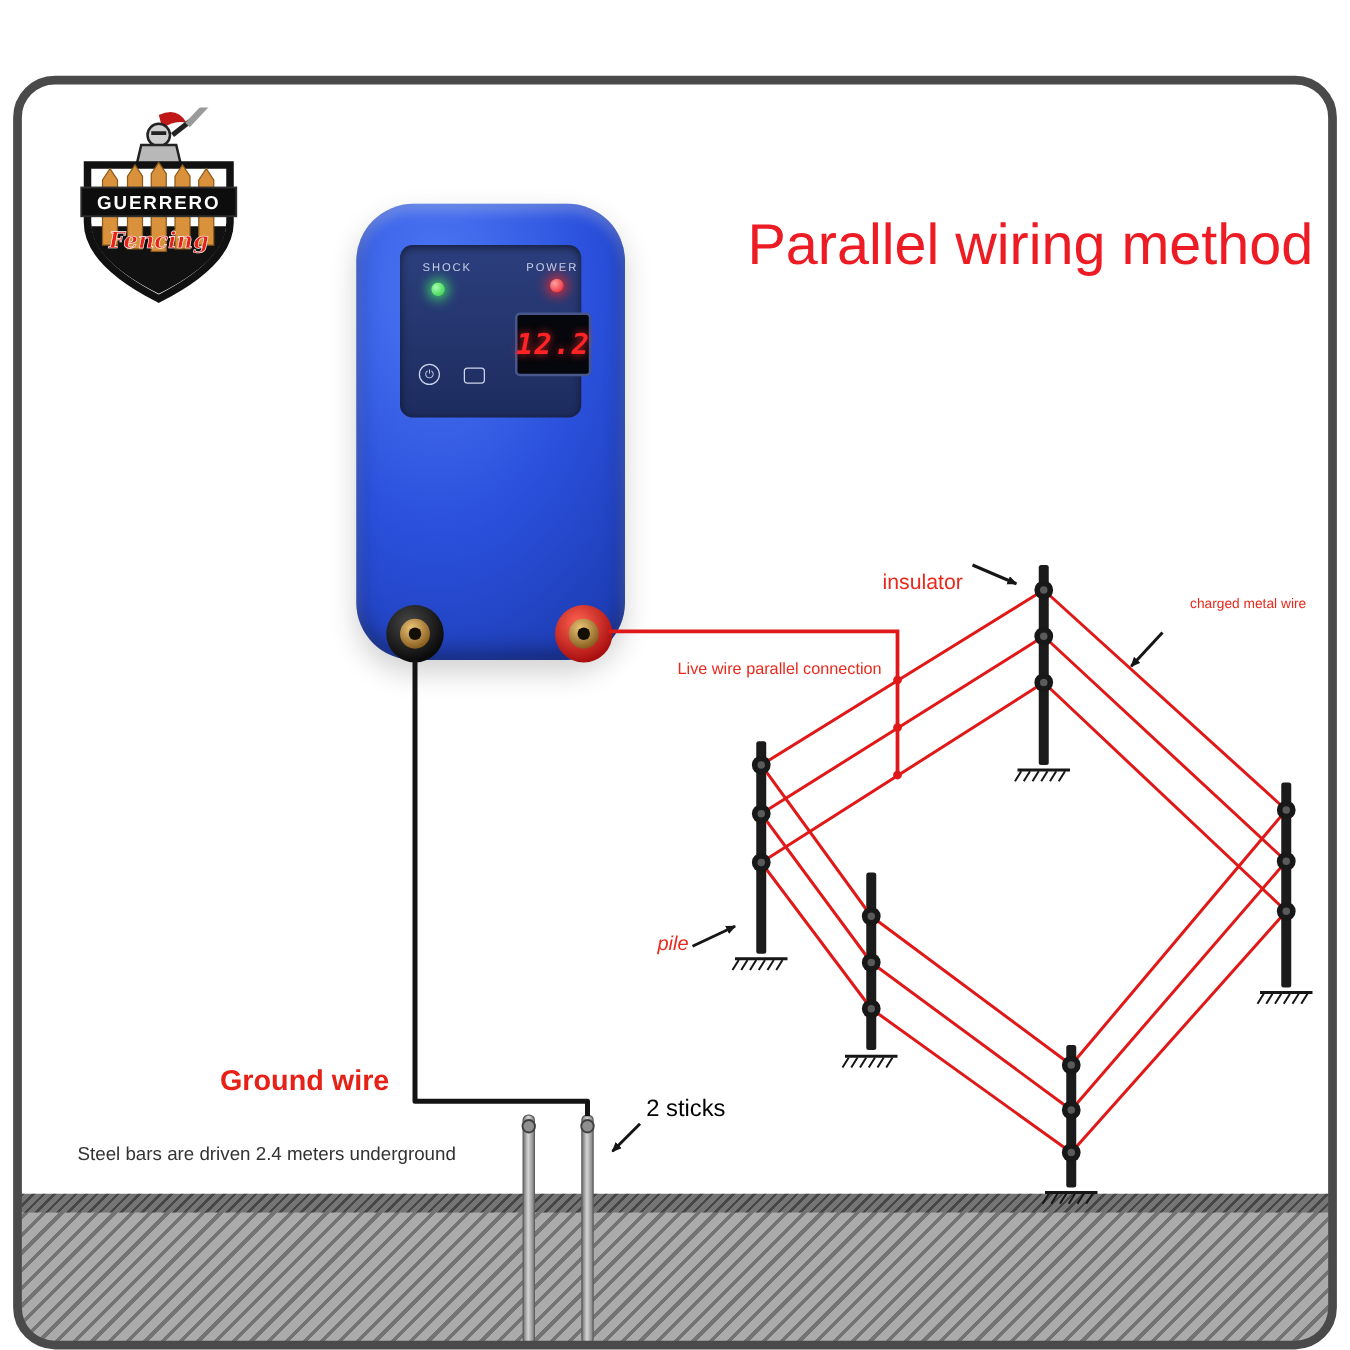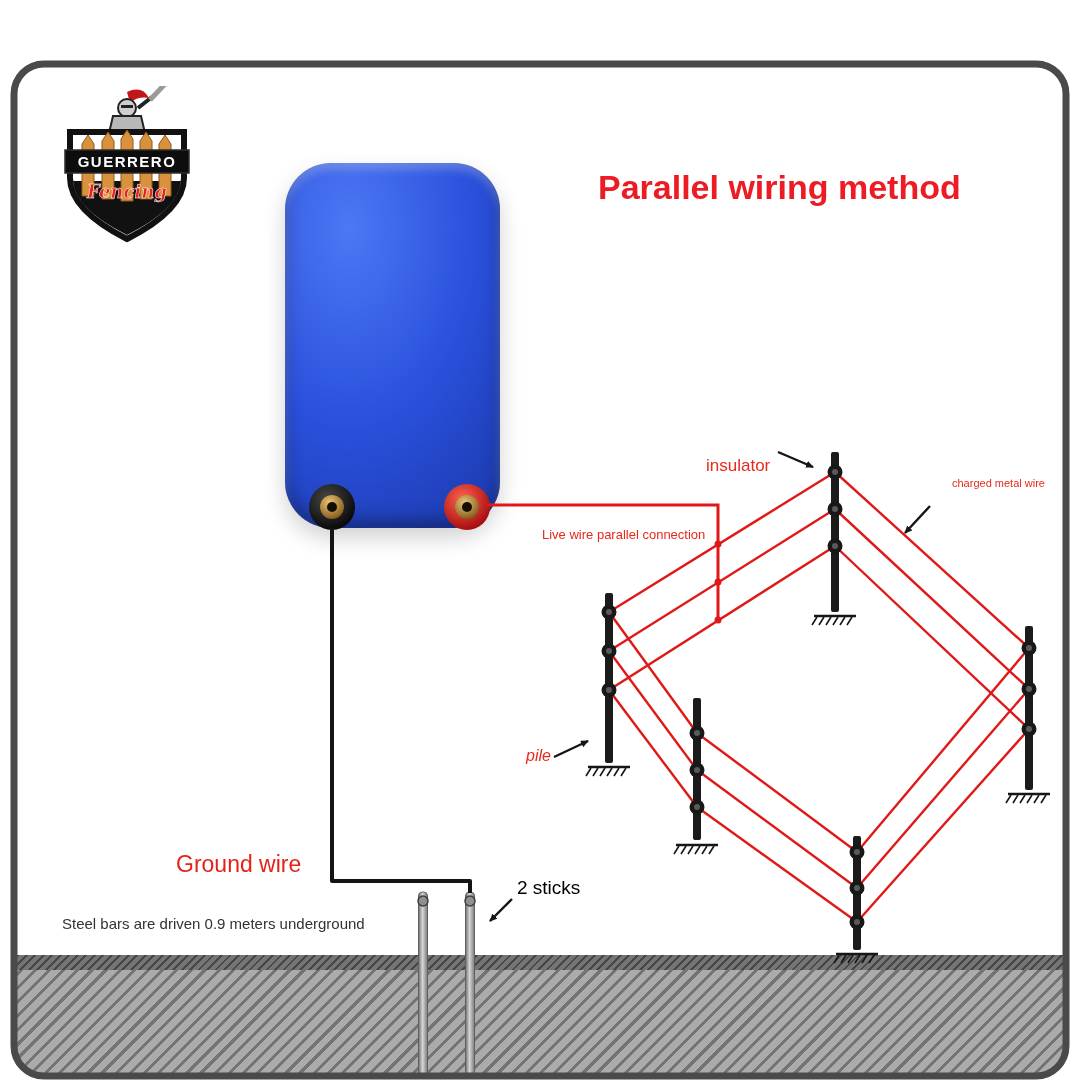--- a/index.html
+++ b/index.html
@@ -45,38 +45,49 @@
   .terminal-hole{position:absolute;left:50%;top:50%;transform:translate(-50%,-50%);width:10px;height:10px;
     border-radius:50%;background:#140f05;}
 
   
   .overlay{position:absolute;left:0;top:0;z-index:3;pointer-events:none;}
   .border-svg{position:absolute;left:0;top:0;z-index:5;pointer-events:none;}
   .logo{position:absolute;left:52px;top:86px;width:150px;height:170px;z-index:4;}
 
   
   .lbl{position:absolute;z-index:4;white-space:nowrap;}
-  .title{left:598px;top:168px;font-size:34px;font-weight:700;color:#ed1c24;}
+  .title{left:598px;top:168px;font-size:46px;font-weight:400;color:#ed1c24;}
   .lbl-insulator{left:706px;top:438px;font-size:17px;color:#e8291c;margin-top:18px;}
   .lbl-charged{left:952px;top:477px;font-size:11px;color:#e8291c;}
   .lbl-live{left:542px;top:527px;font-size:13px;color:#e8291c;}
   .lbl-pile{left:526px;top:747px;font-size:16px;color:#e8291c;font-style:italic;}
-  .lbl-ground{left:176px;top:851px;font-size:23px;font-weight:400;color:#e62117;}
+  .lbl-ground{left:176px;top:851px;font-size:23px;font-weight:700;color:#e62117;}
   .lbl-sticks{left:517px;top:877px;font-size:19px;color:#000000;}
   .lbl-steel{left:62px;top:915px;font-size:15px;color:#333333;}
 </style>
 </head>
 <body>
 
 <div class="canvas">
 
   <div class="ground"></div>
   <div class="ground-top"></div>
 
   <div class="device">
+    <div class="panel">
+      <span class="panel-label shock-label">SHOCK</span>
+      <span class="panel-label power-label">POWER</span>
+      <span class="led led-green"></span>
+      <span class="led led-red"></span>
+      <div class="display">
+        <span class="display-value">12.2</span>
+      </div>
+      <span class="icon-power">⏻</span>
+      <span class="icon-mode"></span>
+    </div>
     <div class="terminal terminal-black">
       <span class="terminal-inner"></span>
       <span class="terminal-hole"></span>
     </div>
     <div class="terminal terminal-red">
       <span class="terminal-inner"></span>
       <span class="terminal-hole"></span>
     </div>
   </div>
 
@@ -196,19 +207,19 @@
     <text x="75" y="112" text-anchor="middle" fill="#e62117" font-size="18" font-style="italic" font-weight="bold" font-family="DejaVu Serif, serif" stroke="#ffffff" stroke-width="0.5">Fencing</text>
   </svg>
 
   <div class="lbl title">Parallel wiring method</div>
   <div class="lbl lbl-insulator">insulator</div>
   <div class="lbl lbl-charged">charged metal wire</div>
   <div class="lbl lbl-live">Live wire parallel connection</div>
   <div class="lbl lbl-pile">pile</div>
   <div class="lbl lbl-ground">Ground wire</div>
   <div class="lbl lbl-sticks">2 sticks</div>
-  <div class="lbl lbl-steel">Steel bars are driven 0.9 meters underground</div>
+  <div class="lbl lbl-steel">Steel bars are driven 2.4 meters underground</div>
 
   <svg class="border-svg" width="1080" height="1080" viewBox="0 0 1080 1080">
     <rect x="14" y="64" width="1052" height="1012" rx="30" fill="none" stroke="#4a4a4a" stroke-width="7"></rect>
   </svg>
 
 </div>
 
 </body></html>

